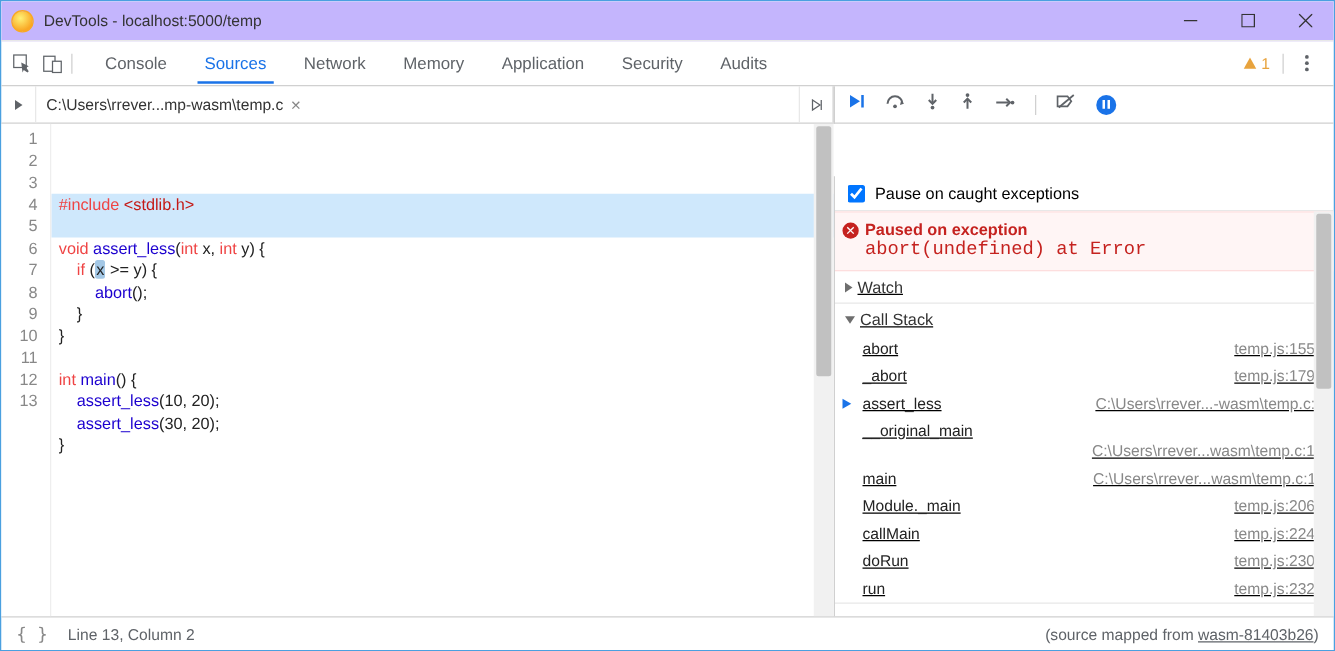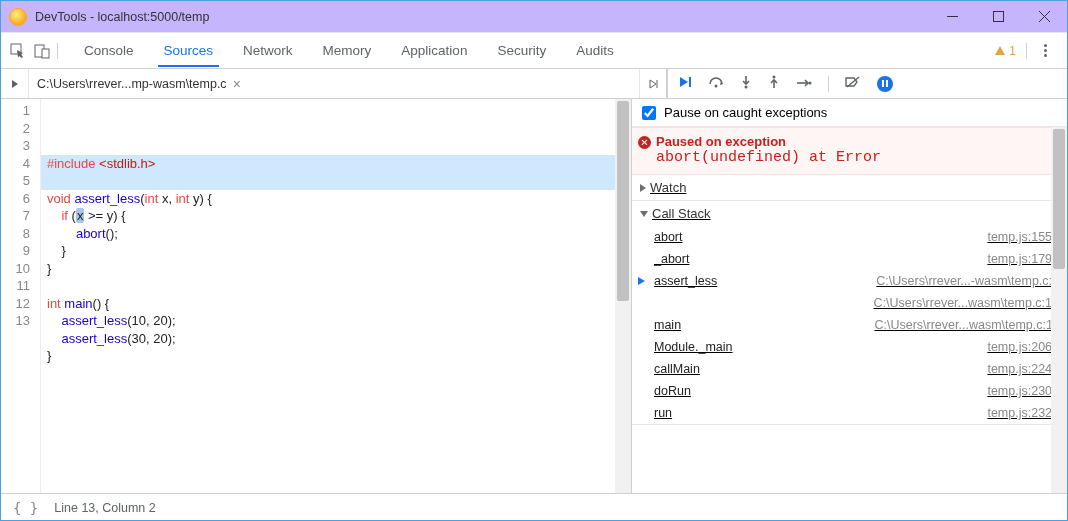--- a/index.html
+++ b/index.html
@@ -27,21 +27,21 @@
   .filetab .close { color:#888; font-size:14px; cursor:pointer;}
   .filebar .spacer { flex:1; }
   .playend { width:28px; display:flex; justify-content:center; color:#5f6368; border-left:1px solid #e8e8e8; height:100%; align-items:center; border-right:1px solid #d0d0d0;}
   .main { display:flex; height: calc(521px - 32px - 36px - 30px - 29px); }
   .editor { flex:1; display:flex; font-family: Consolas, monospace; font-size:13px; line-height:17.5px; overflow:hidden; position:relative;}
   .gutter { width:40px; text-align:right; padding:3px 10px 0 0; color:#888; background:#fff; border-right:1px solid #eee;}
   .code { flex:1; padding:3px 0 0 6px; white-space:pre; color:#222; position:relative;}
   .hl { position:absolute; left:0; right:0; height:35px; background:#cfe8fc; z-index:-1;}
   .kw { color:#ef4444; } .fn { color:#1c00cf; } .s{color:#c41a16;}
   .varhov { background:#a4c8e6; border-radius:2px; padding:0 1px;}
-  .rpanel { width:436px; border-left:1px solid #d0d0d0; display:flex; flex-direction:column; overflow:hidden;}
+  .rpanel { width:400px; border-left:1px solid #d0d0d0; display:flex; flex-direction:column; overflow:hidden;margin-top:42px;}
   .resume svg { fill:#1a73e8;}
   .pausebox { padding:6px 10px; border-bottom:1px solid #e8e8e8; display:flex; align-items:center; gap:8px; font-size:13px;}
   .pausebox input { width:14px; height:14px;}
   .excpanel { background:#fff5f5; border:1px solid #fddede; padding:6px 24px 8px 24px; font-size:13px; position:relative; border-left:none; border-right:none;}
   .excpanel .etitle { color:#c5221f; font-weight:600;}
   .excpanel .esub { color:#c5221f; font-family: Liberation Mono, monospace; font-size:15px;}
   .excpanel .eicon { position:absolute; left:6px; top:8px; width:13px; height:13px; border-radius:50%; background:#c5221f; color:#fff; font-size:10px; display:flex; align-items:center; justify-content:center;}
   .section { border-bottom:1px solid #e8e8e8; font-size:13px;text-decoration:underline;}
   .sechdr { padding:5px 8px; display:flex; align-items:center; gap:4px; cursor:pointer; color:#333;}
   .tri { width:0; height:0; display:inline-block;}
@@ -245,20 +245,21 @@
             </div>
             <div class="frame">
               <span class="fnm">_abort</span>
               <span class="loc">temp.js:1795</span>
             </div>
             <div class="frame cur">
               <span class="fnm">assert_less</span>
               <span class="loc">C:\Users\rrever...-wasm\temp.c:4</span>
             </div>
             <div class="frame wrap">
+              <span class="fnm">__original_main</span>
               <span class="loc">C:\Users\rrever...wasm\temp.c:10</span>
             </div>
             <div class="frame">
               <span class="fnm">main</span>
               <span class="loc">C:\Users\rrever...wasm\temp.c:11</span>
             </div>
             <div class="frame">
               <span class="fnm">Module._main</span>
               <span class="loc">temp.js:2062</span>
             </div>
@@ -280,13 +281,16 @@
           <div class="thumb" style="top:2px; height:140px;"></div>
         </div>
     </div>
   </div>
 </div>
 
 <div class="statusbar">
   <span class="braces">{ }</span>
   <span>Line 13, Column 2</span>
   <span class="spacer2"></span>
+  <span>
+    <span>(source mapped from </span><span class="maplink">wasm-81403b26</span><span>)</span>
+  </span>
 </div>
 
 </body></html>

